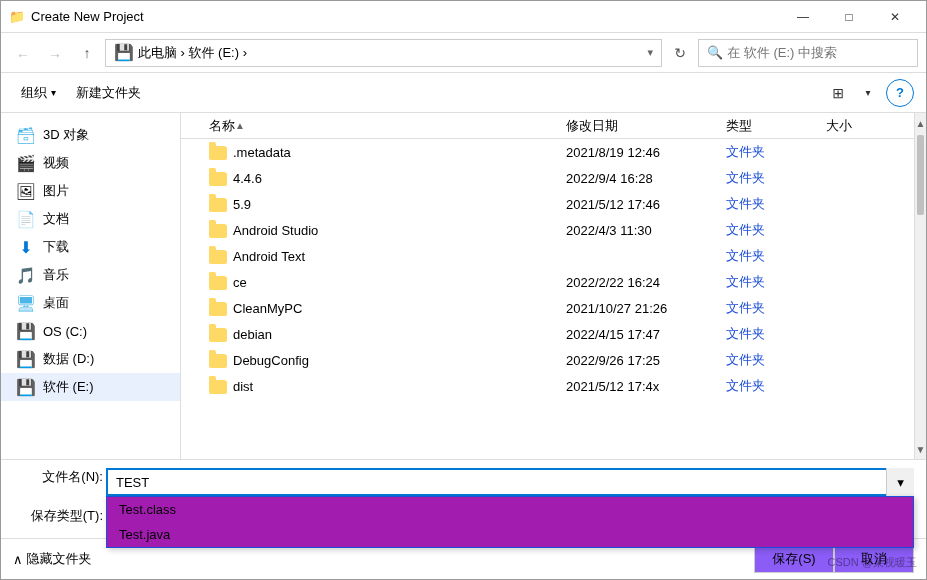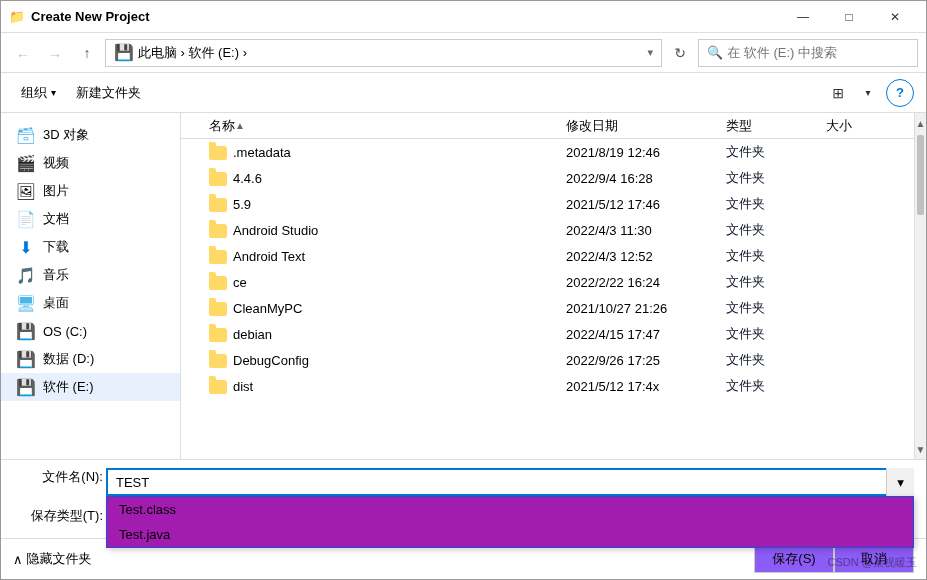--- a/index.html
+++ b/index.html
@@ -34,21 +34,21 @@
     }
     .titlebar-icon {
       width: 16px;
       height: 16px;
       margin-right: 6px;
       flex-shrink: 0;
     }
     .titlebar-title {
       flex: 1;
       font-size: 13px;
-      font-weight: bold;
+      font-weight: normal;
     }
     .titlebar-controls {
       display: flex;
       gap: 0;
     }
     .titlebar-btn {
       width: 46px;
       height: 32px;
       display: flex;
       align-items: center;
@@ -276,21 +276,21 @@
       position: absolute;
       top: -4px;
       left: 0;
       width: 7px;
       height: 4px;
       background: #ffd966;
       border-radius: 1px 2px 0 0;
     }
     .cell-name { flex: 2; white-space: nowrap; overflow: hidden; text-overflow: ellipsis; }
     .cell-date { width: 160px; color: #000; }
-    .cell-type { width: 100px; color: #0f172a; }
+    .cell-type { width: 100px; color: #1d4ed8; }
     .cell-size { width: 80px; color: #000; }
 
     
     .scrollbar-v {
       width: 12px;
       background: #f0f0f0;
       border-left: 1px solid #ddd;
       flex-shrink: 0;
       display: flex;
       flex-direction: column;
@@ -584,21 +584,20 @@
       <span class="cell-date">2022/4/3 11:30</span>
       <span class="cell-type">文件夹</span>
       <span class="cell-size"></span>
     </div>
             <div class="file-row">
       <span style="width:20px;flex-shrink:0;"></span>
       <span style="flex-shrink:0;margin-right:6px;">
         <div class="folder-icon"></div>
       </span>
       <span class="cell-name">Android Text</span>
-      <span class="cell-date">2022/4/3 12:52</span>
       <span class="cell-type">文件夹</span>
       <span class="cell-size"></span>
     </div>
             <div class="file-row">
       <span style="width:20px;flex-shrink:0;"></span>
       <span style="flex-shrink:0;margin-right:6px;">
         <div class="folder-icon"></div>
       </span>
       <span class="cell-name">ce</span>
       <span class="cell-date">2022/2/22 16:24</span>

